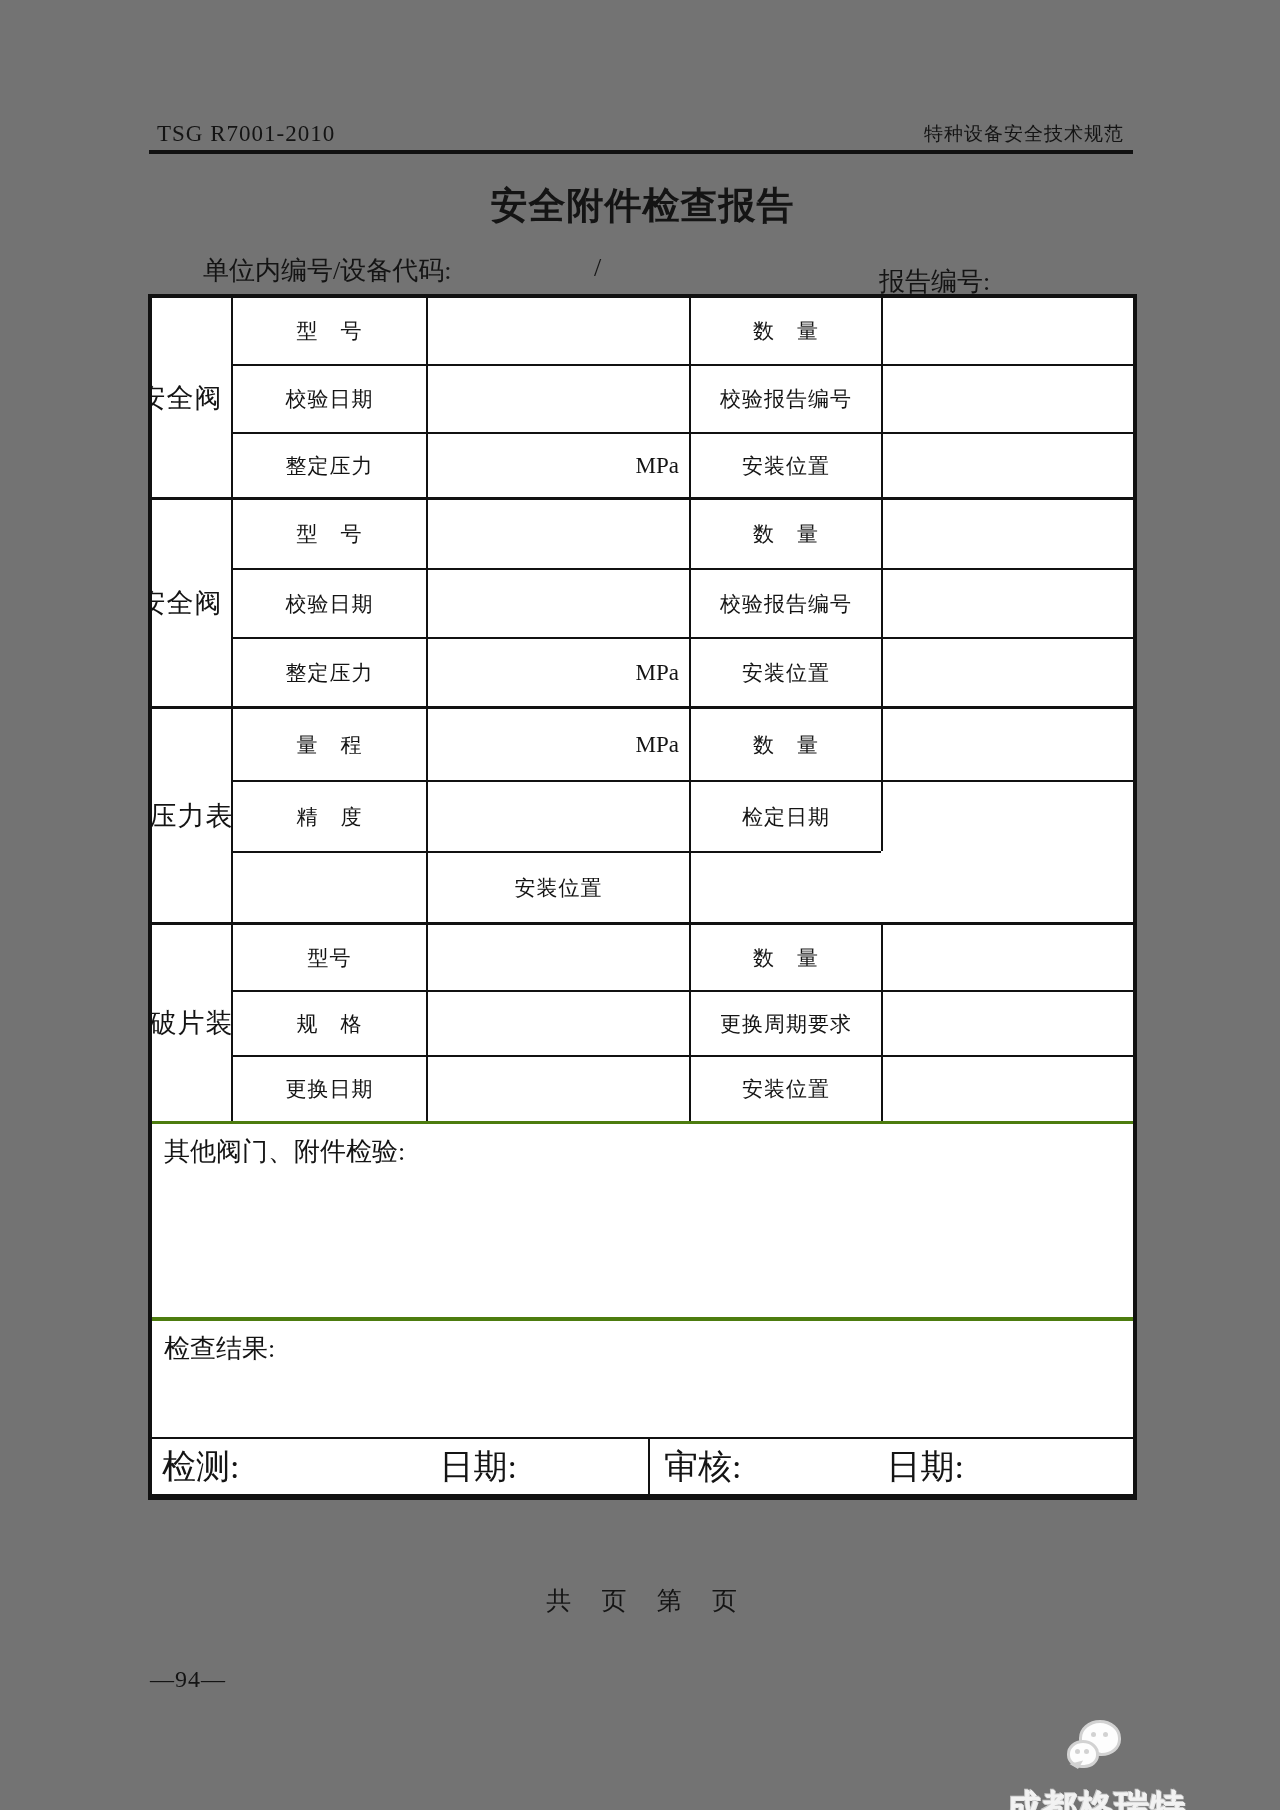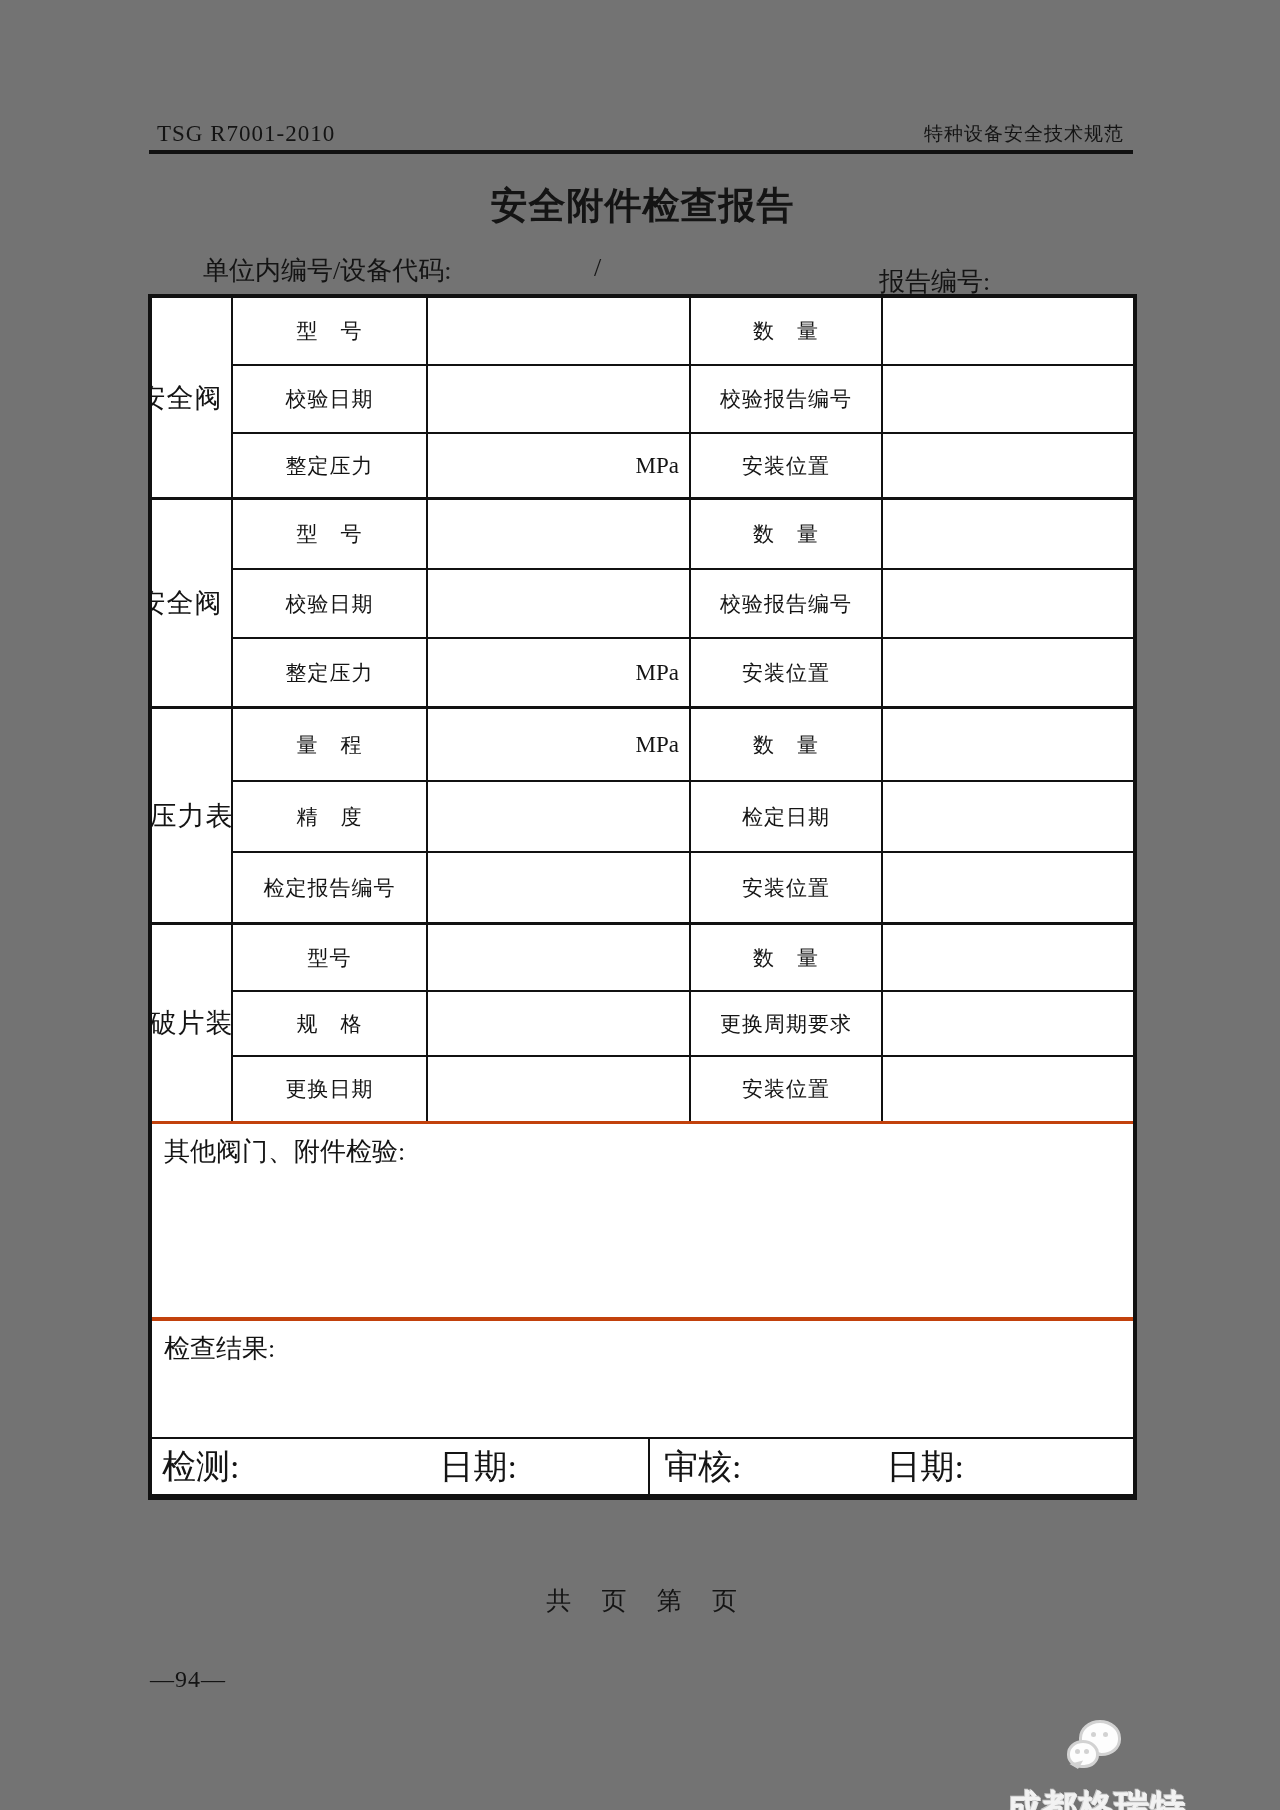--- a/index.html
+++ b/index.html
@@ -51,21 +51,21 @@
   }
   .row1{border-top:none;}
   .seclabel{
     grid-row:1 / span 3;grid-column:1;
     border-left:none;border-top:none;
     display:flex;flex-direction:row;align-items:center;justify-content:center;
     font-size:27px;line-height:40px;white-space:pre;
   }
   .unitcell{justify-content:flex-end;padding-right:10px;font-size:23px;letter-spacing:0;}
   .wide{
-    box-sizing:border-box;border-top:3px solid #c2410c;
+    box-sizing:border-box;border-top:3px solid #4d7c0f;
     font-size:26px;padding:10px 0 0 12px;
   }
   .other-sec{height:196px;}
   .result-sec{height:120px;border-top-width:4px;}
   .sign-row{
     box-sizing:border-box;border-top:2px solid #111;height:57px;
     display:flex;font-size:34px;
   }
   .sign-left{width:496px;display:flex;align-items:center;padding-left:10px;box-sizing:border-box;}
   .sign-right{flex:1;display:flex;align-items:center;padding-left:14px;box-sizing:border-box;border-left:2px solid #111;}
@@ -165,21 +165,20 @@
       <div class="cell row1">量　程</div>
       <div class="cell row1 unitcell">MPa</div>
       <div class="cell row1">数　量</div>
       <div class="cell row1"></div>
 
       <div class="cell">精　度</div>
       <div class="cell"></div>
       <div class="cell">检定日期</div>
       <div class="cell"></div>
 
-      <div class="cell">检定报告编号</div>
       <div class="cell"></div>
       <div class="cell">安装位置</div>
       <div class="cell"></div>
     </div>
 
     <div class="section sec4">
       <div class="cell seclabel">
         <span>爆破</span>
         <span>片装</span>
         <span>置</span>

